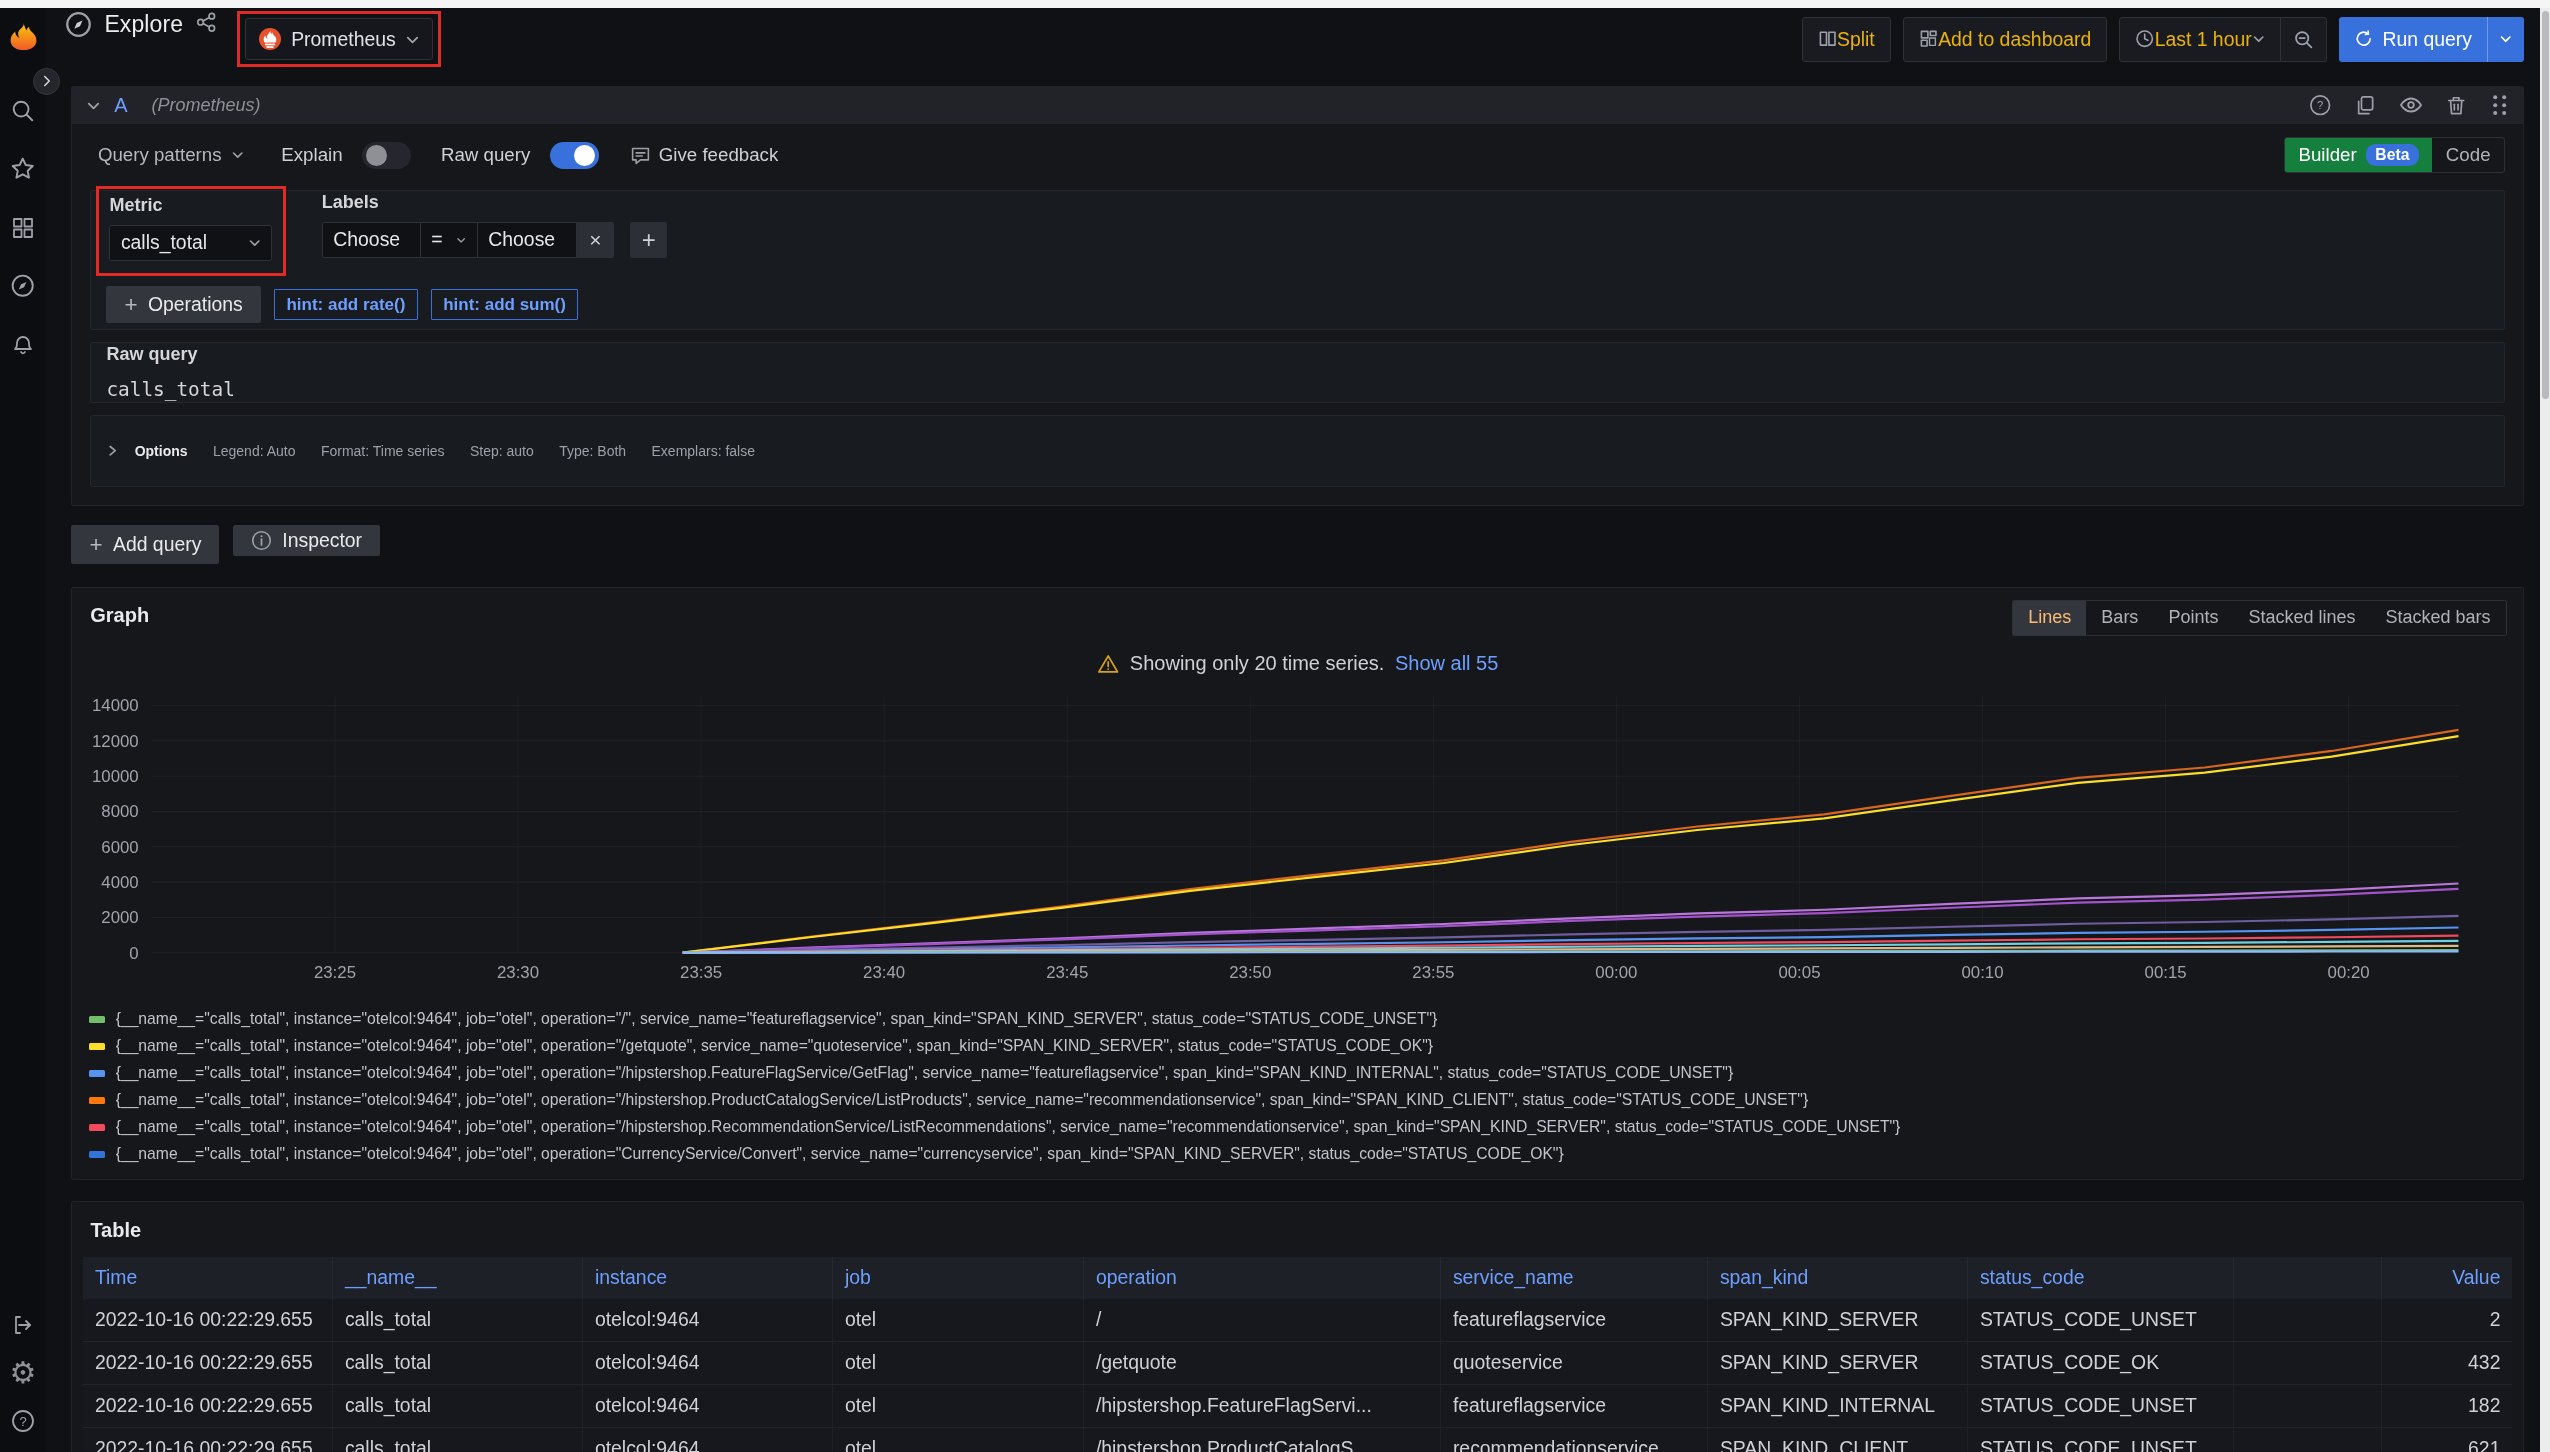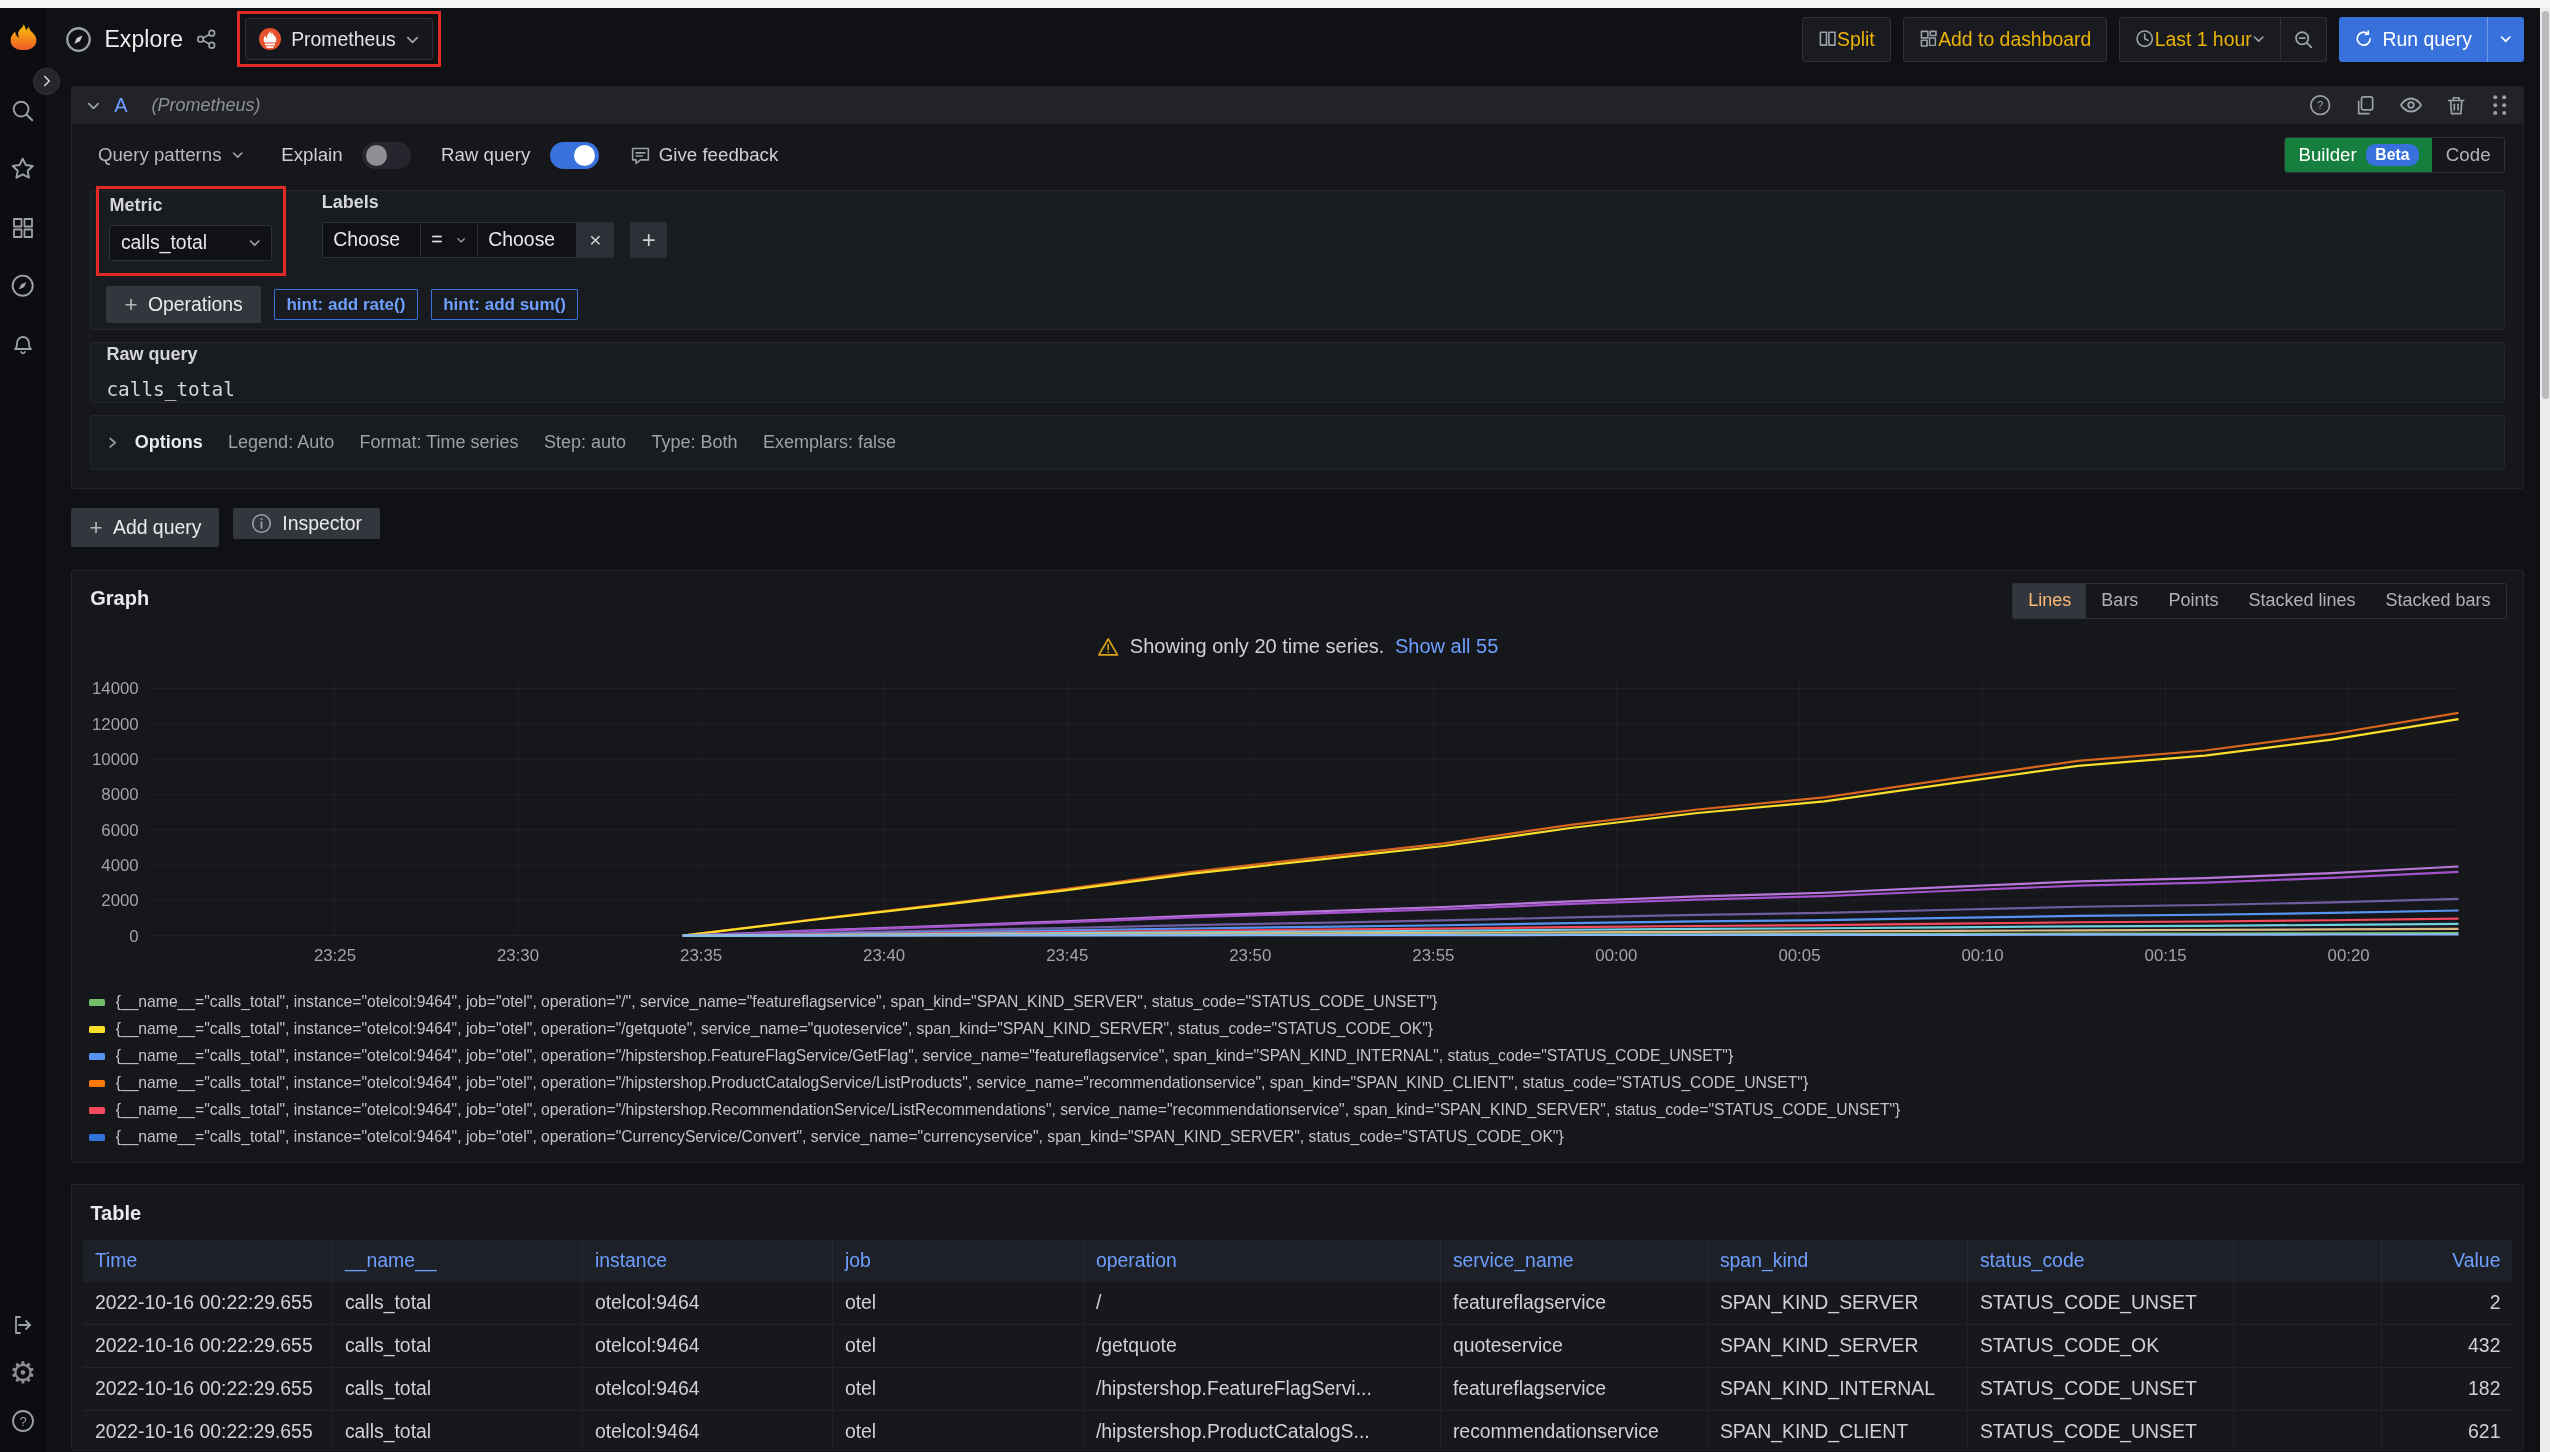--- a/index.html
+++ b/index.html
@@ -19,21 +19,21 @@
   .sidebar{width:46px;background:#0c0d11;flex-shrink:0;display:flex;flex-direction:column;align-items:center;position:relative;z-index:5;}
   .side-icon{width:46px;height:48px;display:flex;align-items:center;justify-content:center;cursor:pointer;}
   .side-spacer{flex:1;}
   .expand-btn{position:absolute;top:60px;left:33px;width:27px;height:27px;border-radius:50%;
     background:#24262c;border:0.7px solid #35373d;color:#d8d9dd;display:flex;align-items:center;justify-content:center;z-index:9;}
   .glyph{font-family:"DejaVu Sans",sans-serif;font-size:25.4px;color:#8e9096;line-height:1;}
 
   
   .main{flex:1;display:flex;flex-direction:column;min-width:0;background:#0f1115;}
   .topbar{height:63px;display:flex;align-items:center;padding:0 16.4px 0 19.4px;flex-shrink:0;}
-  .tb-left{display:flex;align-items:center;gap:12px;}
+  .tb-left{display:flex;gap:12px;}
   .explore-title{font-size:23px;color:#eceded;font-weight:500;letter-spacing:0.1px;}
   .ds-redbox{border:3.7px solid #e02a26;padding:3.7px 5.2px;margin-left:7.5px;}
   .ds-picker{display:flex;align-items:center;gap:9px;background:#15171c;border:0.7px solid #2e3138;border-radius:3px;height:42px;padding:0 12px;font-size:19.4px;color:#e2e3e6;cursor:pointer;}
   .tb-right{margin-left:auto;display:flex;align-items:center;gap:12px;}
   .tb-btn{display:flex;align-items:center;height:45px;padding:0 15px;background:#191b21;border:0.7px solid #2e3138;border-radius:3px;font-size:19.4px;color:#eab308;cursor:pointer;white-space:nowrap;}
   .tb-group{display:flex;}
   .tb-group .tb-btn:first-child{border-top-right-radius:0;border-bottom-right-radius:0;}
   .tb-group .tb-btn:last-child{border-left:none;border-top-left-radius:0;border-bottom-left-radius:0;padding:0 12px;}
   .run-btn{display:flex;align-items:stretch;height:45px;background:#3871dc;border-radius:3px;color:#fff;font-size:19.4px;font-weight:500;cursor:pointer;overflow:hidden;}
   .run-main{display:flex;align-items:center;gap:9px;padding:0 15px;}
@@ -68,21 +68,21 @@
   .field-label{font-size:18px;font-weight:700;color:#d5d6da;margin-bottom:9px;}
   .selrow{display:flex;align-items:center;}
   .select{display:flex;align-items:center;justify-content:space-between;gap:13.4px;background:#0f1115;border:0.7px solid #2e3138;border-radius:2.2px;height:36px;padding:0 10.5px;font-size:19.4px;color:#e6e7ea;cursor:pointer;white-space:nowrap;}
   .x-btn{height:36px;width:37px;background:#2d2f36;border-radius:0 2.2px 2.2px 0;display:flex;align-items:center;justify-content:center;font-size:21px;color:#d0d1d6;cursor:pointer;}
   .plus-btn{height:36px;width:37px;background:#2d2f36;border-radius:2.2px;display:flex;align-items:center;justify-content:center;font-size:24px;color:#d0d1d6;cursor:pointer;margin-left:16.4px;}
   .ops-row{display:flex;gap:13.4px;align-items:center;margin:22.4px 0 4.5px;}
   .btn-gray{background:#34363d;border-radius:2.2px;height:37px;padding:0 18px;font-size:19.4px;display:inline-flex;gap:10.5px;align-items:center;color:#e9eaec;cursor:pointer;white-space:nowrap;}
   .hint-btn{border:0.7px solid #3871dc;color:#6e9fff;border-radius:1px;height:31px;padding:0 11.2px;font-size:17px;font-weight:700;display:flex;align-items:center;cursor:pointer;}
   .raw-label{font-size:18px;font-weight:700;color:#d5d6da;}
   .raw-code{font-family:"DejaVu Sans Mono",monospace;font-size:19.4px;color:#d5d6da;margin-top:13.4px;}
-  .options-box{display:flex;align-items:center;gap:25.4px;font-size:18px;margin-bottom:0;padding:16px 15px;}
+  .options-box{display:flex;align-items:center;gap:25.4px;font-size:14px;margin-bottom:0;padding:27px 15px;}
   .opt-title{font-weight:700;color:#e9eaec;}
   .opt-item{color:#9da0a8;}
 
   .addq-row{display:flex;gap:13.4px;margin:19.4px 0 22.4px;}
 
   
   .graph-panel{padding:12px 16.4px 7.5px;margin-bottom:21px;}
   .gp-head{display:flex;align-items:flex-start;justify-content:space-between;}
   .panel-title{font-size:20px;font-weight:700;color:#e9eaec;padding:4.5px 1.5px;}
   .modes{display:flex;border:0.7px solid #2e3138;border-radius:2.2px;font-size:18px;overflow:hidden;}

